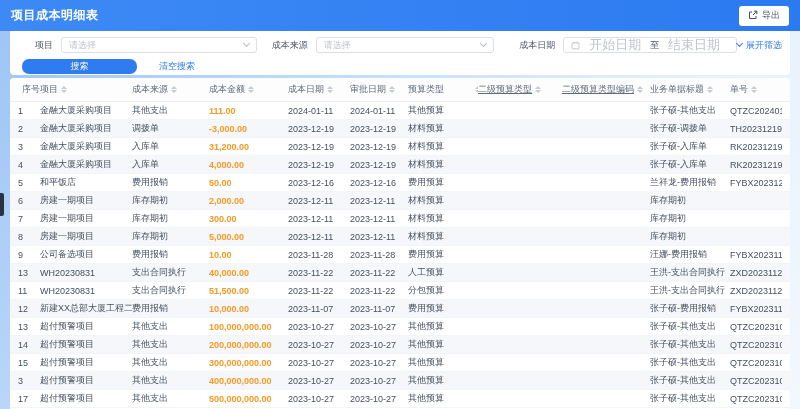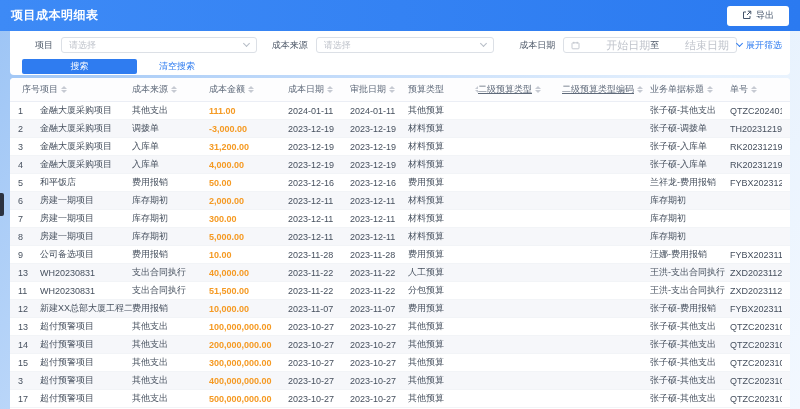--- a/index.html
+++ b/index.html
@@ -7,21 +7,21 @@
   body { font-family:"Liberation Sans","DejaVu Sans",sans-serif; }
   .page { position:relative; width:800px; height:409px;
           background:linear-gradient(125deg,#9cc4f5 0%,#c2dbfa 35%,#e6f1fd 70%,#f2f8ff 100%); }
 
   
   .topbar { position:absolute; top:0; left:0; width:800px; height:31px;
             background:linear-gradient(90deg,#3d8af6,#2b7af0);
             display:flex; align-items:center; justify-content:space-between; padding:0 11px; }
   .title { color:#fff; font-size:12px; font-weight:bold; letter-spacing:.5px; }
   .export-btn { display:flex; align-items:center; gap:4px; background:#fff; border:none;
-                border-radius:3px; height:20px; padding:0 15px; font-size:9px; color:#44546a;
+                border-radius:3px; height:20px; padding:0 9px; font-size:9px; color:#44546a;
                 cursor:pointer; font-family:inherit; }
 
   
   .side-handle { position:absolute; left:0; top:193px; width:4px; height:23px;
                  background:#2b3240; border-radius:0 2px 2px 0; }
 
   
   .filter-card { position:absolute; left:10px; top:31px; width:780px; height:44px;
                  background:#fff; border-radius:0 0 4px 4px; padding-top:6px; }
   .filter-row { display:flex; align-items:center; height:16px; padding:0 8px 0 25px; }
@@ -32,28 +32,28 @@
   .sel-project { width:203px; }
   .sel-source { width:185px; }
   .placeholder { font-size:9px; color:#c0c4cc; }
   .chev { width:5px; height:5px; border-right:1px solid #b6bcc6; border-bottom:1px solid #b6bcc6;
           transform:rotate(45deg); margin-top:-3px; flex:0 0 auto; }
   .chev.blue { border-color:#2f7cf0; }
   .lab-source { margin-left:15px; }
   .lab-date { margin-left:25px; }
   .daterange { display:flex; align-items:center; height:16px; width:180px;
                border:1px solid #dce0e6; border-radius:3px; padding:0 7px; margin-left:8px; }
-  .daterange .ph { flex:1; text-align:right; font-size:11px; color:#c0c4cc; }
+  .daterange .ph { flex:1; text-align:center; font-size:13px; color:#c0c4cc; }
   .daterange .sep { font-size:9px; color:#4e5969; }
   .cal-icon { display:flex; flex:0 0 auto; }
   .expand { margin-left:auto; display:flex; align-items:center; gap:4px; color:#2f7cf0;
             font-size:9px; text-decoration:none; cursor:pointer; white-space:nowrap; }
   .btn-row { display:flex; align-items:center; margin-top:6px; padding-left:12px; }
   .search-btn { width:115px; height:15px; background:#2f7cf0; color:#fff; border:none;
-                border-radius:2px; font-size:9px; cursor:pointer; font-family:inherit; }
+                border-radius:7px; font-size:9px; cursor:pointer; font-family:inherit; }
   .clear-link { margin-left:22px; color:#2f7cf0; font-size:9px; text-decoration:none; cursor:pointer; }
 
   
   .table-card { position:absolute; left:10px; top:78px; width:780px; height:331px;
                 background:#fff; border-radius:4px 4px 0 0; overflow:hidden; }
   .thead { display:flex; align-items:center; height:24px; background:#fdfdfe;
            border-bottom:1px solid #ebeef5; padding:0 8px; }
   .th { display:flex; align-items:center; font-size:9px; color:#5f6a7a; white-space:nowrap; overflow:hidden; }
   .th.ul .lab { text-decoration:underline; }
   .sort { display:inline-flex; flex-direction:column; margin-left:3px; }

